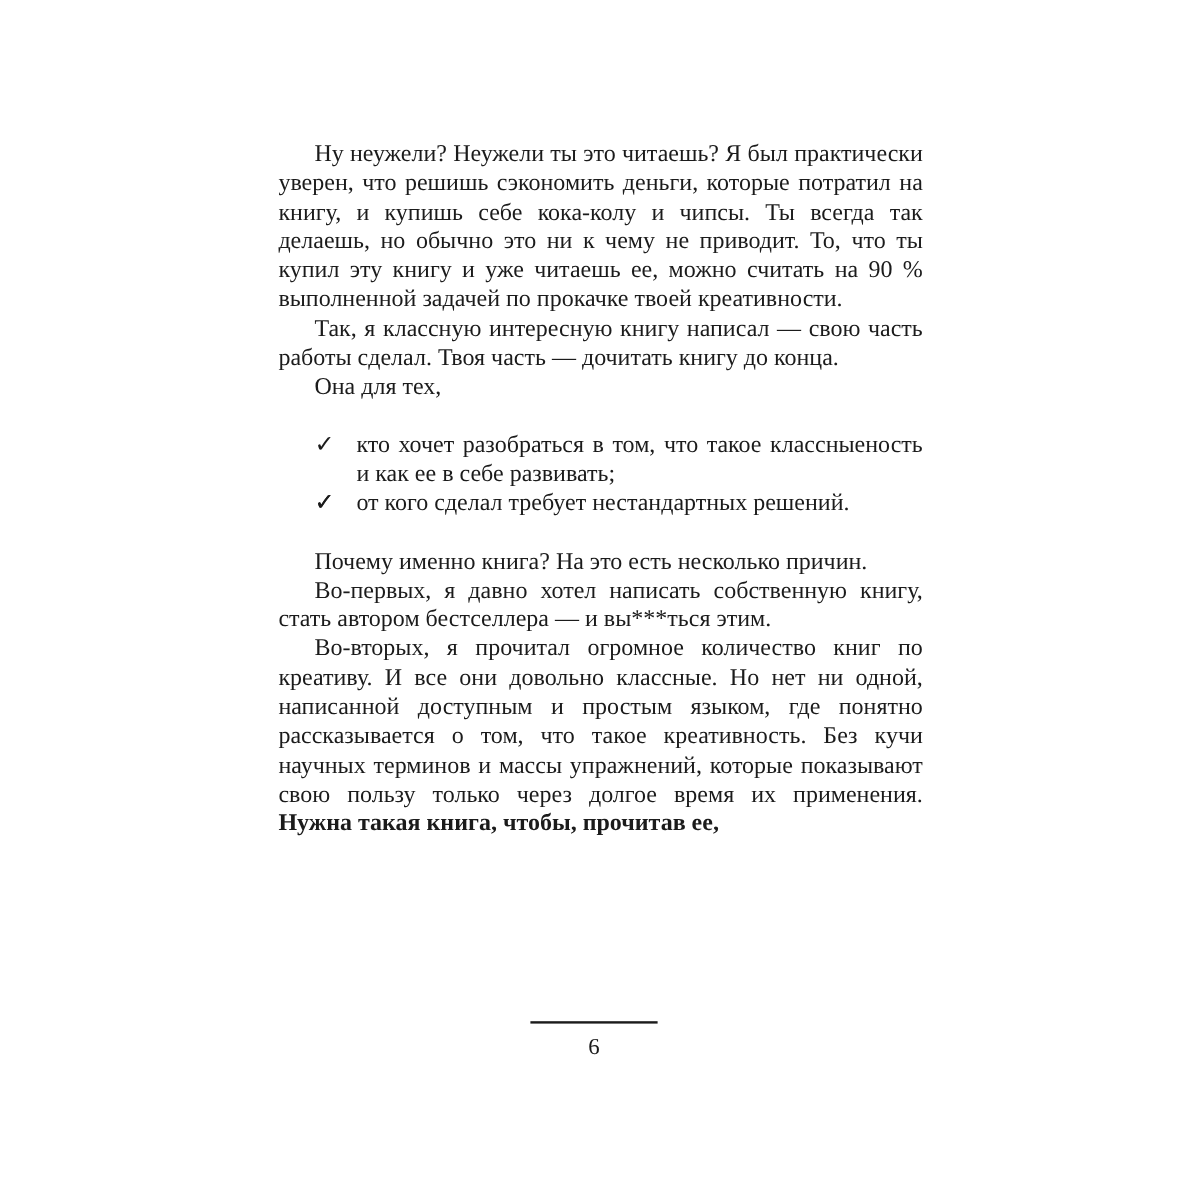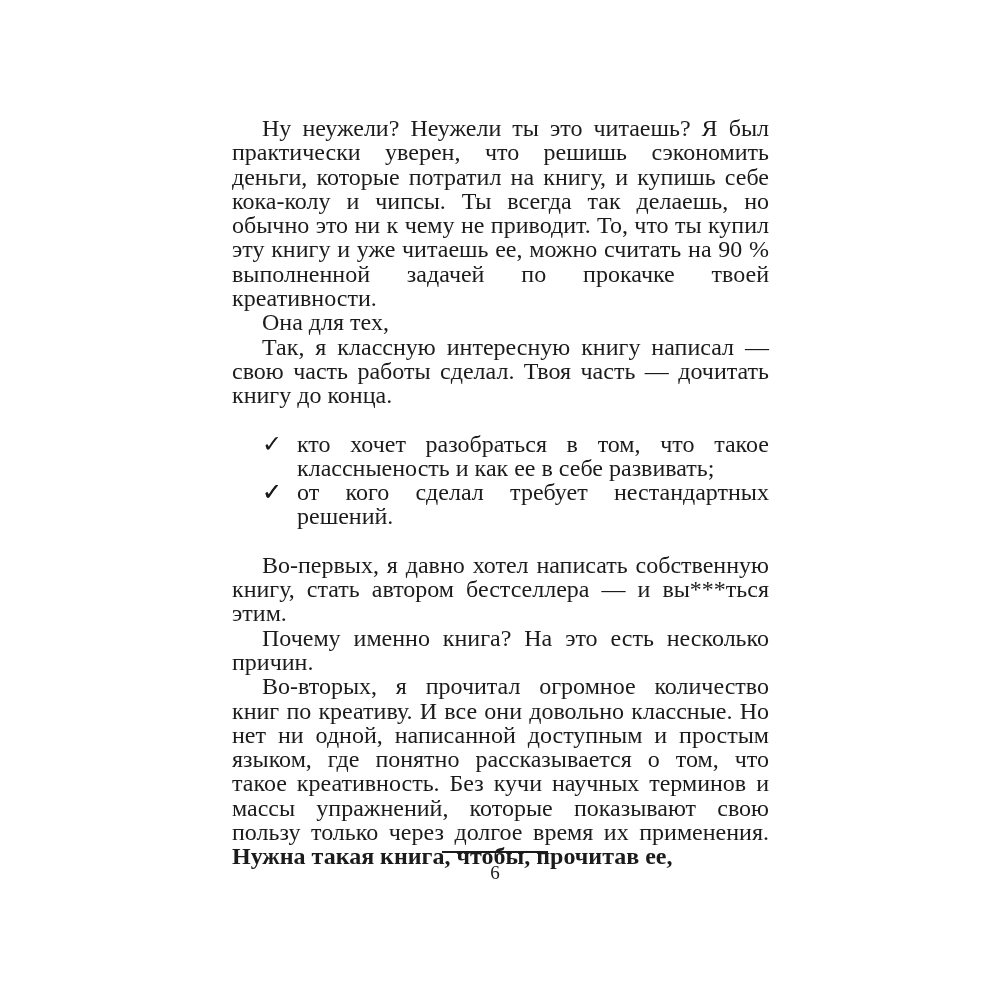--- a/index.html
+++ b/index.html
@@ -16,21 +16,21 @@
     height: 1000px;
     background: #ffffff;
     overflow: hidden;
   }
   .text-block {
     position: absolute;
     left: 232px;
     top: 116px;
     width: 537px;
     color: #1b1b1b;
-    font-size: 24px;
+    font-size: 20px;
     line-height: 24.3px;
     text-align: justify;
   }
   .para {
     margin: 0;
     text-indent: 30px;
     text-align: justify;
   }
   .para strong {
     font-weight: bold;
@@ -68,37 +68,37 @@
     font-size: 19px;
     line-height: 24px;
   }
 </style>
 </head>
 <body>
 
 <div class="page">
   <div class="text-block">
     <p class="para">Ну неужели? Неужели ты это читаешь? Я был практи­чески уверен, что решишь сэкономить деньги, которые потратил на книгу, и купишь себе кока-колу и чипсы. Ты всегда так делаешь, но обычно это ни к чему не приво­дит. То, что ты купил эту книгу и уже читаешь ее, можно считать на 90 % выполненной задачей по прокачке тво­ей креативности.</p>
+    <p class="para">Так, я классную интересную книгу написал — свою часть работы сделал. Твоя часть — дочитать книгу до конца.</p>
     <p class="para">Она для тех,</p>
-    <p class="para">Так, я классную интересную книгу написал — свою часть работы сделал. Твоя часть — дочитать книгу до конца.</p>
 
     <ul class="checklist">
       <li>
         <span class="marker">✓</span>
         <span>кто хочет разобраться в том, что такое классные­ность и как ее в себе развивать;</span>
       </li>
       <li>
         <span class="marker">✓</span>
       </li>
       <li>
         <span class="marker">✓</span>
         <span>от кого сделал требует нестандартных решений.</span>
       </li>
     </ul>
 
+    <p class="para">Почему именно книга? На это есть несколько при­чин.</p>
     <p class="para">Во-первых, я давно хотел написать собственную кни­гу, стать автором бестселлера — и вы***ться этим.</p>
-    <p class="para">Почему именно книга? На это есть несколько при­чин.</p>
     <p class="para"><span>Во-вторых, я прочитал огромное количество книг по креативу. И все они довольно классные. Но нет ни од­ной, написанной доступным и простым языком, где по­нятно рассказывается о том, что такое креативность. Без кучи научных терминов и массы упражнений, которые показывают свою пользу только через долгое время их применения. </span><strong>Нужна такая книга, чтобы, прочитав ее,</strong></p>
   </div>
 
   <div class="footer-rule"></div>
   <div class="page-number">6</div>
 </div>
 
 </body></html>

